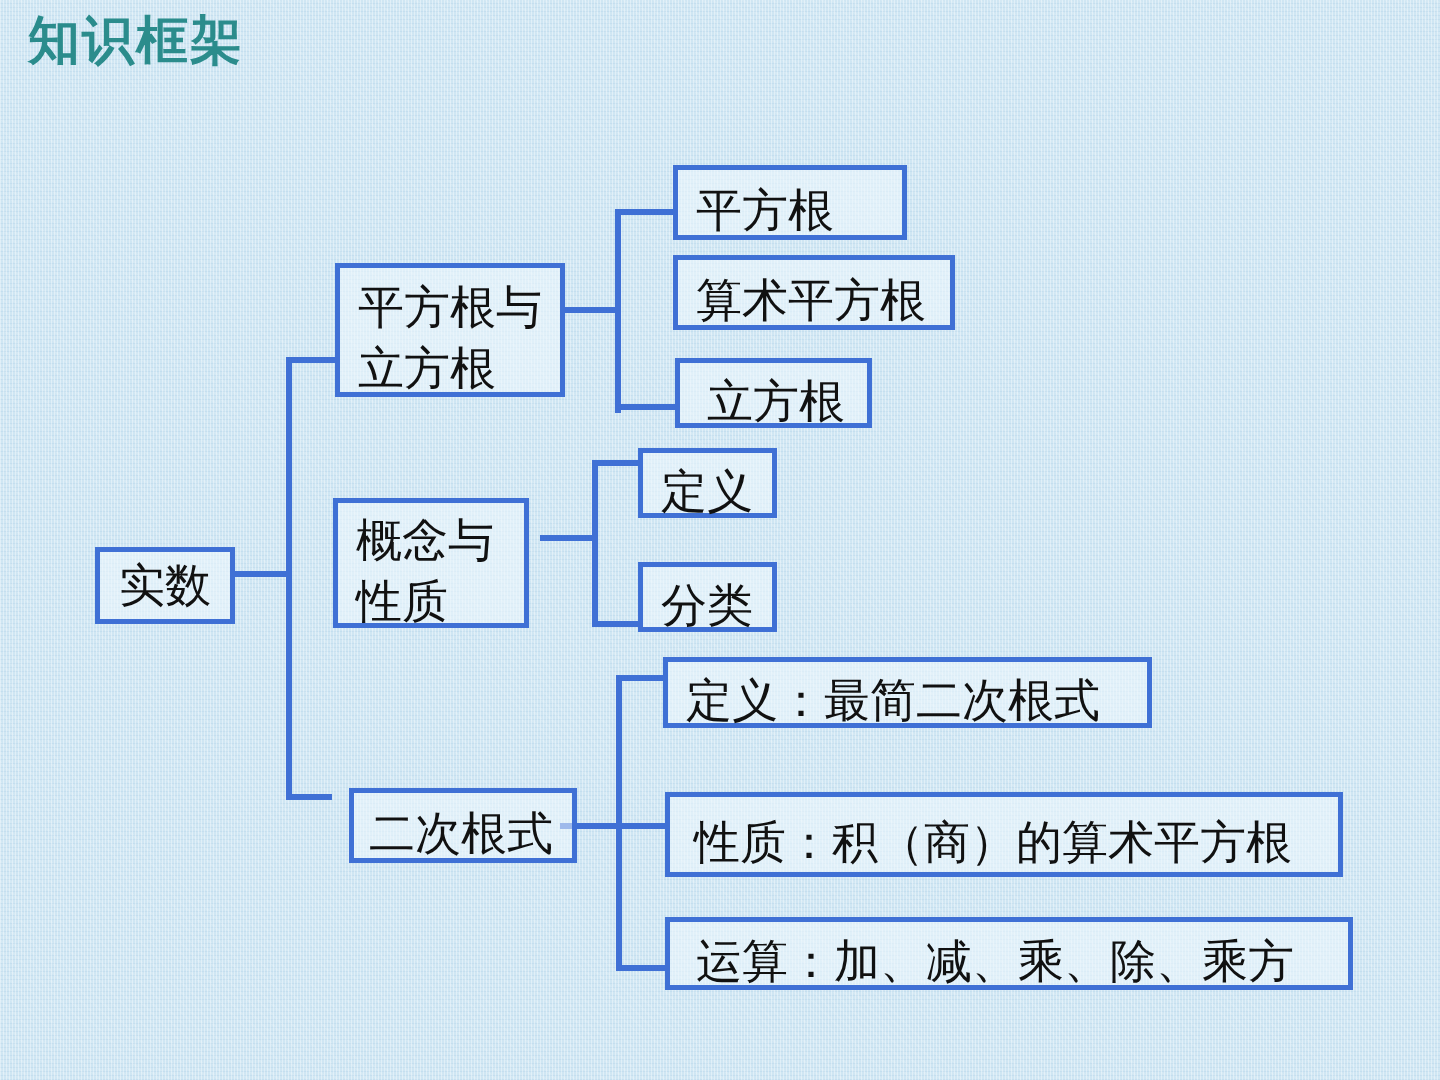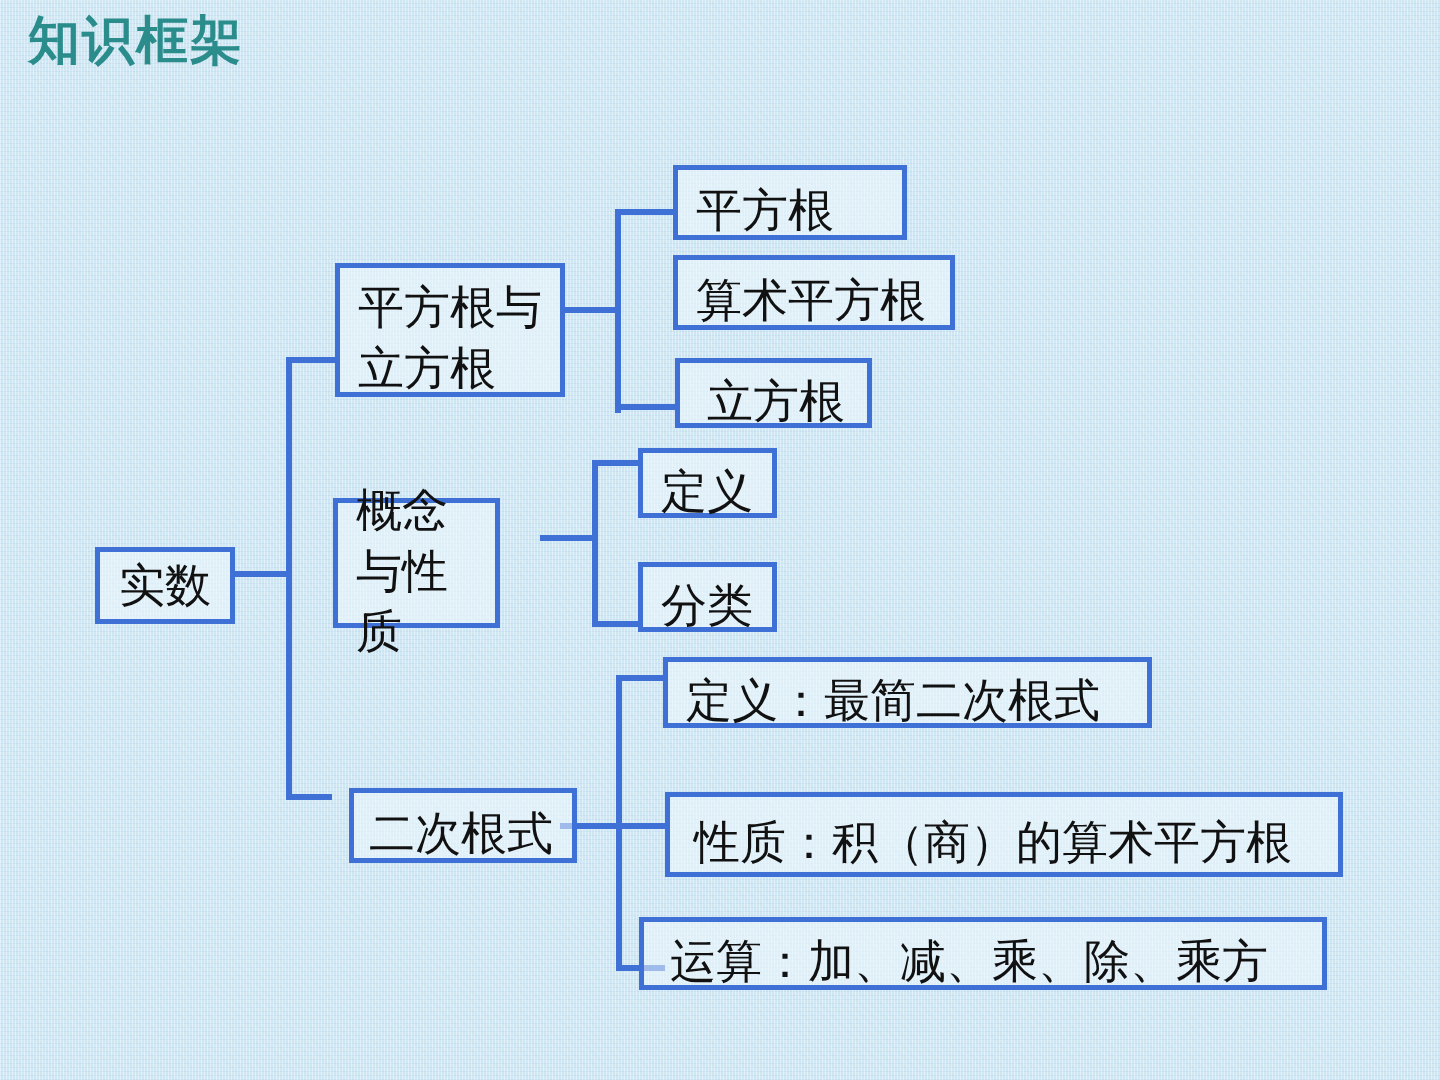--- a/index.html
+++ b/index.html
@@ -26,30 +26,30 @@
     font-size:46px;line-height:1.32;
     display:flex;align-items:center;
     padding:16px 10px 0 18px;
   }
   .node.center{justify-content:center;padding:16px;margin-top:12px;}
   .line{position:absolute;background:#3F70D5;}
 
   
   #n-root {left:95px;  top:535px; width:140px; height:77px;}
   #n-b1   {left:335px; top:263px; width:230px; height:134px;}
-  #n-b2   {left:333px; top:498px; width:167px; height:130px;}
+  #n-b2   {left:333px; top:498px; width:196px; height:130px;}
   #n-b1c1 {left:673px; top:165px; width:234px; height:75px;}
   #n-b1c2 {left:673px; top:255px; width:282px; height:75px;}
   #n-b1c3 {left:675px; top:358px; width:197px; height:70px;padding-left:27px;}
   #n-b2c1 {left:638px; top:448px; width:139px; height:70px;}
   #n-b2c2 {left:638px; top:562px; width:139px; height:70px;}
   #n-b3   {left:332px; top:788px; width:228px; height:75px;padding-left:15px;margin-left:17px;}
   #n-b3c1 {left:663px; top:657px; width:489px; height:71px;}
   #n-b3c2 {left:665px; top:792px; width:678px; height:85px;padding-left:24px;}
-  #n-b3c3 {left:639px; top:917px; width:688px; height:73px;padding-left:26px;}
+  #n-b3c3 {left:665px; top:917px; width:688px; height:73px;padding-left:26px;}
 
   
   #l-root-h   {left:235px; top:571px; width:57px;  height:6px;}
   #l-trunk-v  {left:286px; top:357px; width:6px;   height:443px;}
   #l-br1-h    {left:286px; top:357px; width:49px;  height:6px;}
   #l-br3-h    {left:286px; top:794px; width:46px;  height:6px;}
 
   #l-b1-out   {left:565px; top:307px; width:53px;  height:6px;}
   #l-b1-v     {left:615px; top:209px; width:6px;   height:204px;}
   #l-b1c1-h   {left:615px; top:209px; width:58px;  height:6px;}

